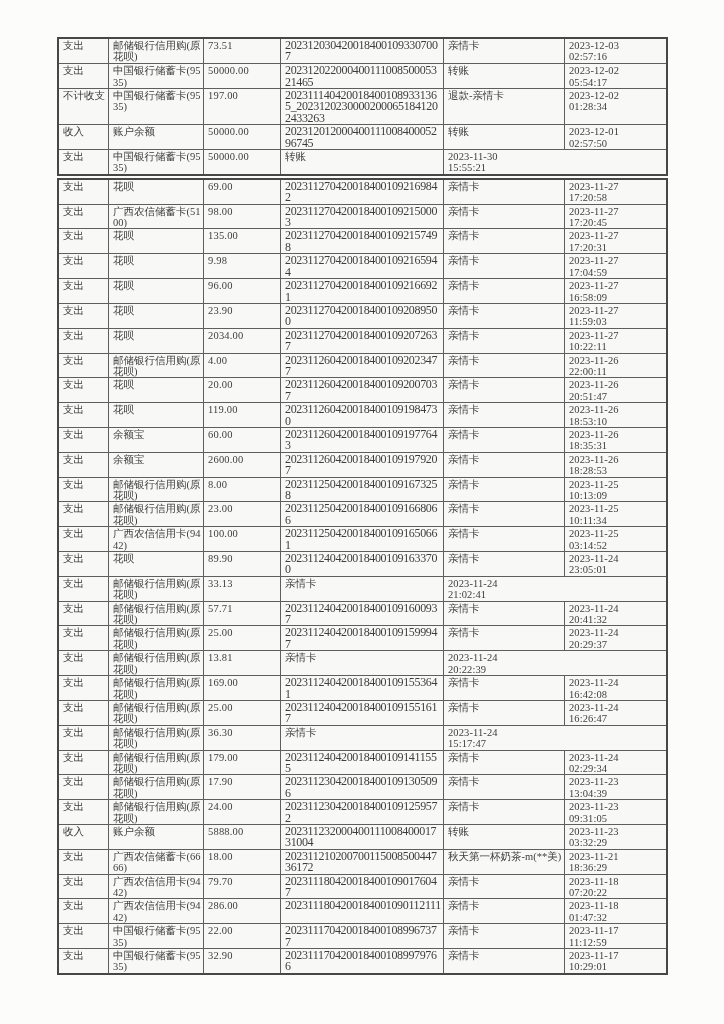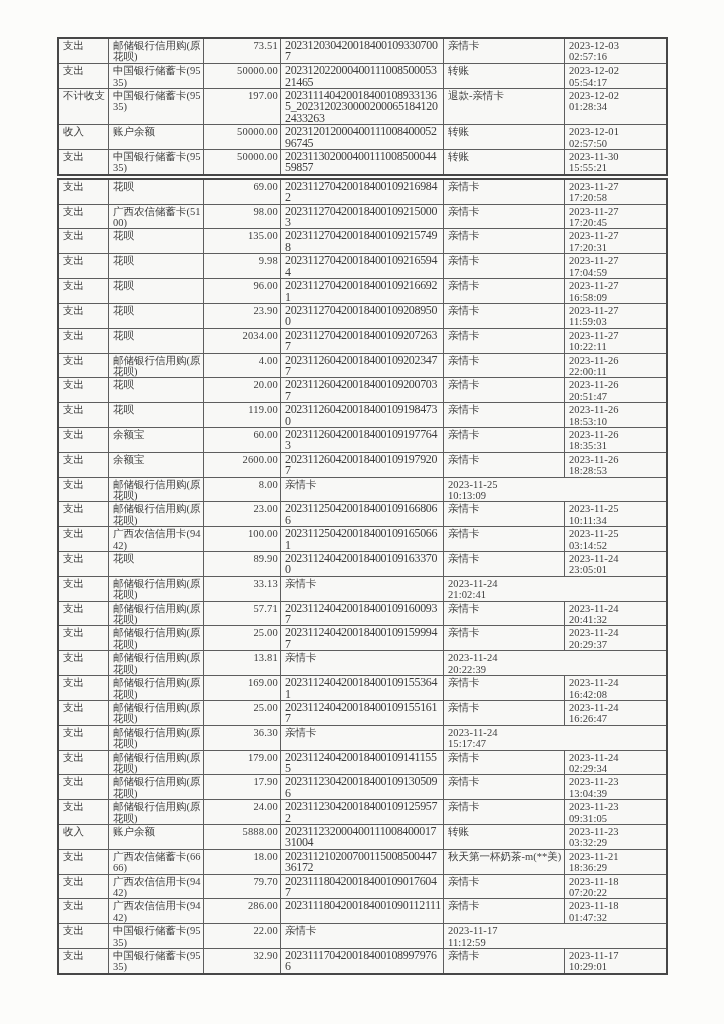--- a/index.html
+++ b/index.html
@@ -27,21 +27,21 @@
   .cell {
     padding: 1px 2px 0 4px;
     border-left: 1px solid #5d5d5d;
     font-size: 10.5px;
     line-height: 11.4px;
     word-break: break-all;
     overflow: hidden;
   }
   .cell:first-child { border-left: none; }
   .c-id { font-size: 12px; letter-spacing: -0.35px; }
-  .c-amount { letter-spacing: 0.2px; text-align: right; }
+  .c-amount { letter-spacing: 0.2px; }
   .c-date span { display: block; letter-spacing: 0.1px; }
 </style>
 </head>
 <body>
 
 <div class="page">
   <div class="statement">
     <div class="block b0">
         <div class="row">
     <div class="cell c-type"><span>支出</span></div>
@@ -84,21 +84,20 @@
     <div class="cell c-note"><span>转账</span></div>
     <div class="cell c-date">
       <span>2023-12-01</span>
       <span>02:57:50</span>
     </div>
   </div>
         <div class="row">
     <div class="cell c-type"><span>支出</span></div>
     <div class="cell c-account"><span>中国银行储蓄卡(9535)</span></div>
     <div class="cell c-amount"><span>50000.00</span></div>
-    <div class="cell c-id"><span>20231130200040011100850004459857</span></div>
     <div class="cell c-note"><span>转账</span></div>
     <div class="cell c-date">
       <span>2023-11-30</span>
       <span>15:55:21</span>
     </div>
   </div>
       </div>
     <div class="block b1">
         <div class="row">
     <div class="cell c-type"><span>支出</span></div>
@@ -229,20 +228,21 @@
     <div class="cell c-note"><span>亲情卡</span></div>
     <div class="cell c-date">
       <span>2023-11-26</span>
       <span>18:28:53</span>
     </div>
   </div>
         <div class="row">
     <div class="cell c-type"><span>支出</span></div>
     <div class="cell c-account"><span>邮储银行信用购(原花呗)</span></div>
     <div class="cell c-amount"><span>8.00</span></div>
+    <div class="cell c-id"><span>2023112504200184001091673258</span></div>
     <div class="cell c-note"><span>亲情卡</span></div>
     <div class="cell c-date">
       <span>2023-11-25</span>
       <span>10:13:09</span>
     </div>
   </div>
         <div class="row">
     <div class="cell c-type"><span>支出</span></div>
     <div class="cell c-account"><span>邮储银行信用购(原花呗)</span></div>
     <div class="cell c-amount"><span>23.00</span></div>
@@ -423,20 +423,21 @@
     <div class="cell c-note"><span>亲情卡</span></div>
     <div class="cell c-date">
       <span>2023-11-18</span>
       <span>01:47:32</span>
     </div>
   </div>
         <div class="row">
     <div class="cell c-type"><span>支出</span></div>
     <div class="cell c-account"><span>中国银行储蓄卡(9535)</span></div>
     <div class="cell c-amount"><span>22.00</span></div>
+    <div class="cell c-id"><span>2023111704200184001089967377</span></div>
     <div class="cell c-note"><span>亲情卡</span></div>
     <div class="cell c-date">
       <span>2023-11-17</span>
       <span>11:12:59</span>
     </div>
   </div>
         <div class="row">
     <div class="cell c-type"><span>支出</span></div>
     <div class="cell c-account"><span>中国银行储蓄卡(9535)</span></div>
     <div class="cell c-amount"><span>32.90</span></div>

